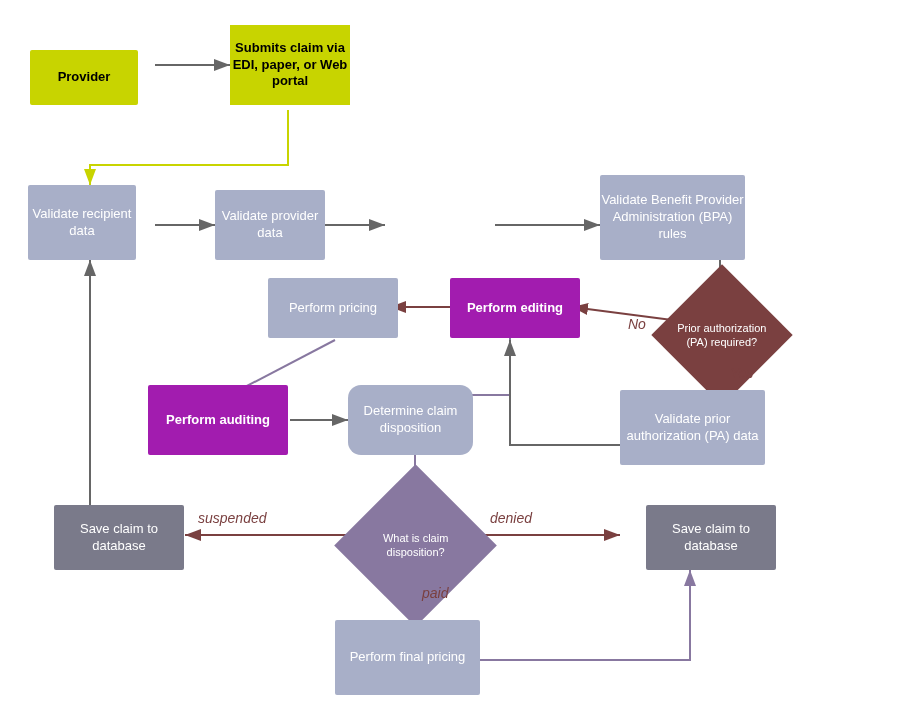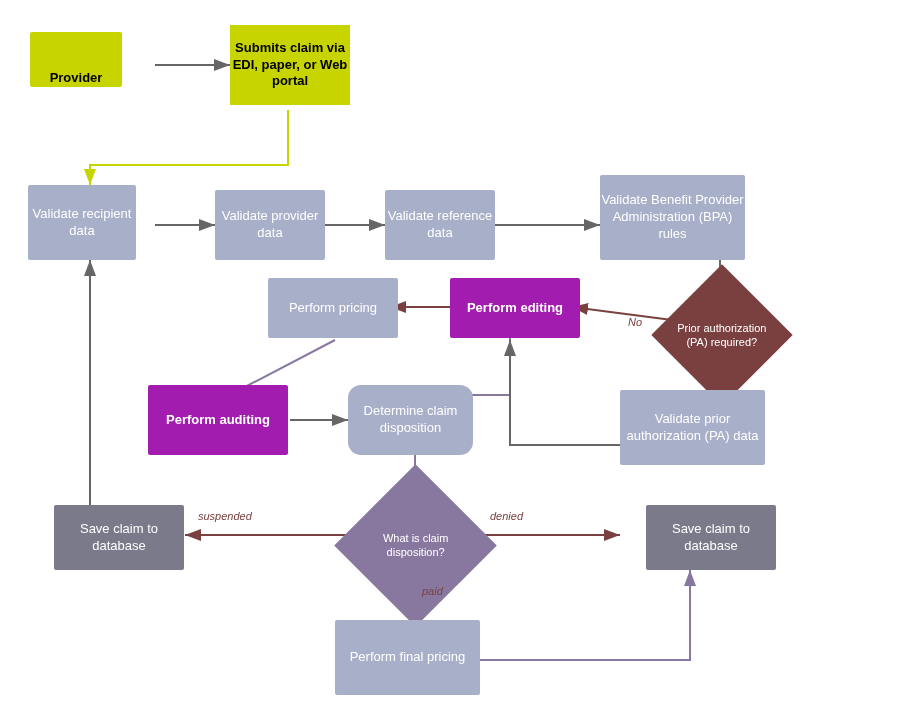--- a/index.html
+++ b/index.html
@@ -62,21 +62,21 @@
     svg.arrows {
       position: absolute;
       top: 0;
       left: 0;
       width: 898px;
       height: 724px;
       pointer-events: none;
     }
     .label {
       position: absolute;
-      font-size: 11px;
+      font-size: 14px;
       color: #7a4040;
       font-style: italic;
     }
   </style>
 </head>
 <body>
 
 <div class="diagram">
 
   <svg class="arrows">
@@ -128,39 +128,36 @@
 
     <line x1="472" y1="535" x2="620" y2="535" stroke="#7a4040" stroke-width="2" marker-end="url(#arrowhead-red)"></line>
 
     <line x1="415" y1="575" x2="415" y2="620" stroke="#7a4040" stroke-width="2" marker-end="url(#arrowhead-red)"></line>
 
     <polyline points="475,660 690,660 690,570" stroke="#8878a0" stroke-width="2" fill="none" marker-end="url(#arrowhead-purple)"></polyline>
 
     <polyline points="90,510 90,260" stroke="#666" stroke-width="2" fill="none" marker-end="url(#arrowhead)"></polyline>
   </svg>
 
-  <div class="node rect-yellow" style="left:30px; top:32px; width:92px; height:55px; border-radius:2px;align-items:flex-end;">
+  <div class="node rect-yellow" style="left:30px; top:50px; width:108px; height:55px; border-radius:2px;">
     <span>Provider</span>
   </div>
 
   <div class="node rect-yellow" style="left:230px; top:25px; width:120px; height:80px; border-radius:0;">
     <span>Submits claim via EDI, paper, or Web portal</span>
   </div>
 
   <div class="node rect-blue-light" style="left:28px; top:185px; width:108px; height:75px; border-radius:2px;">
     <span>Validate recipient data</span>
   </div>
 
   <div class="node rect-blue-light" style="left:215px; top:190px; width:110px; height:70px; border-radius:2px;">
     <span>Validate provider data</span>
   </div>
 
-  <div class="node rect-blue-light" style="left:385px; top:190px; width:110px; height:70px; border-radius:2px;">
-    <span>Validate reference data</span>
-  </div>
 
   <div class="node rect-blue-light" style="left:600px; top:175px; width:145px; height:85px; border-radius:2px;">
     <span>Validate Benefit Provider Administration (BPA) rules</span>
   </div>
 
   <div class="node diamond diamond-brown" style="left:672px; top:285px; width:100px; height:100px;">
     <div class="diamond-inner" style="color:#fff; font-size:11px; width:110px;">
       <span>Prior authorization (PA) required?</span>
     </div>
   </div>

